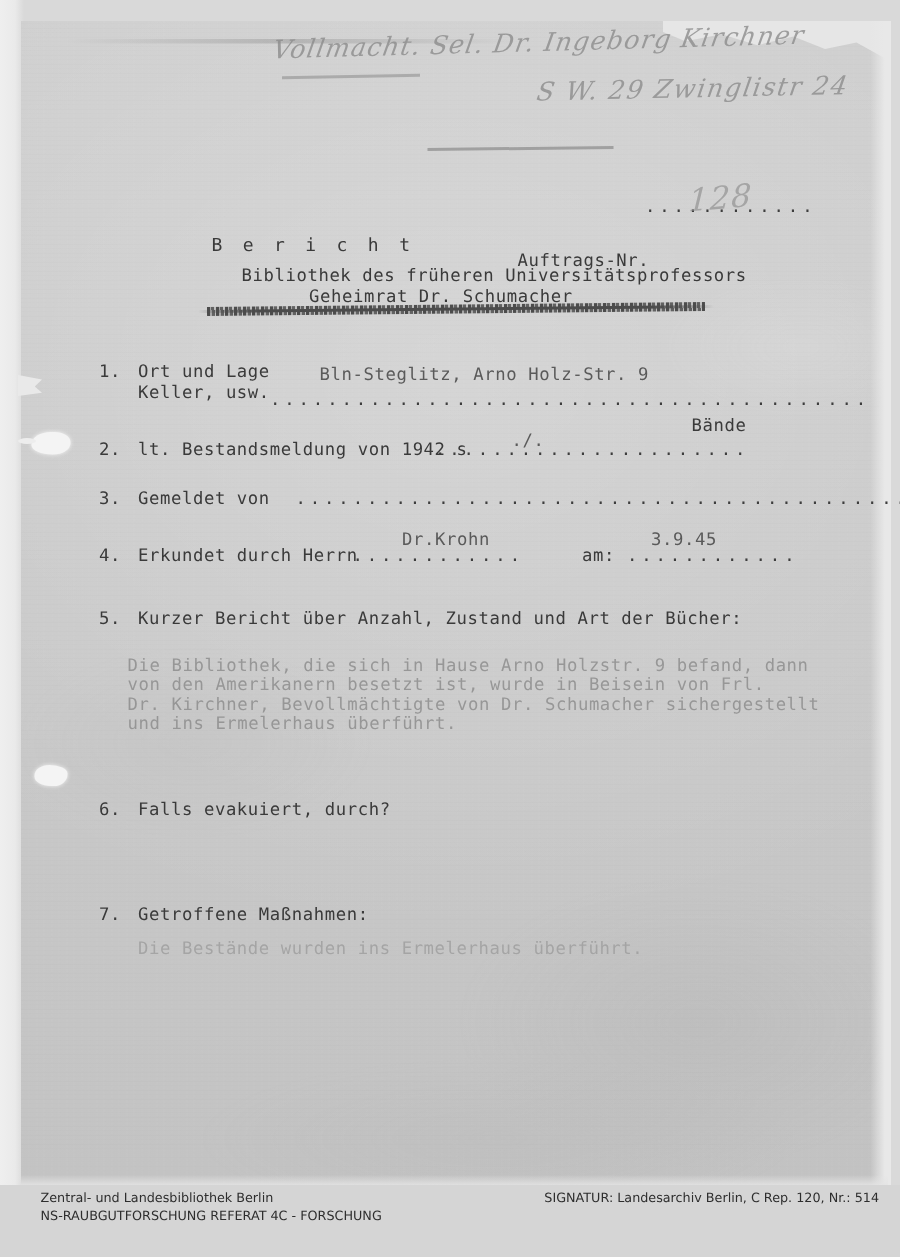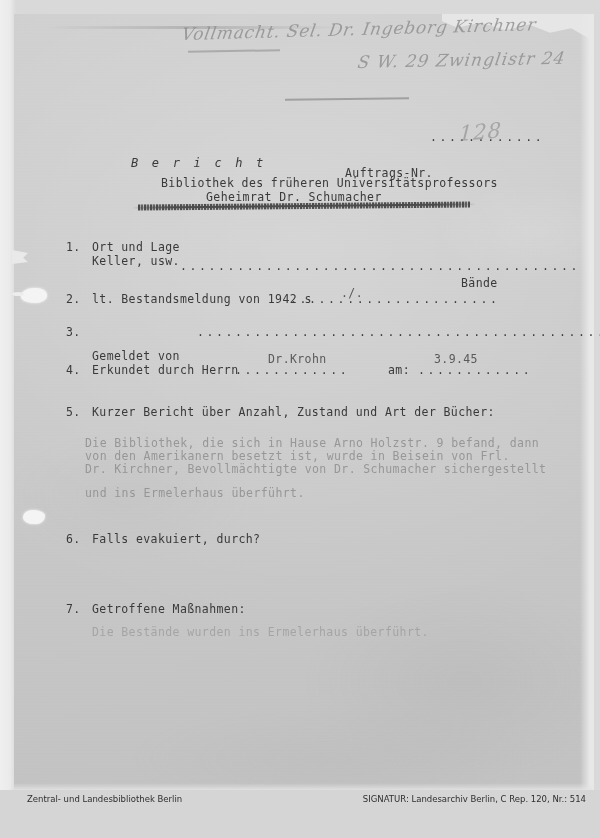--- a/index.html
+++ b/index.html
@@ -234,60 +234,61 @@
 
   <div class="hand hw1">Vollmacht.  Sel. Dr. Ingeborg Kirchner</div>
   <div class="hw-rule1"></div>
   <div class="hand hw2">S W. 29  Zwinglistr 24</div>
   <div class="hw-rule2"></div>
 
   <div class="tw t13" style="left:345px; top:130px;margin-top:36px;">Auftrags-Nr.</div>
   <div class="tw t13 dots" style="left:430px; top:130px;">............</div>
   <div class="hand hw-num">128</div>
 
-  <div class="tw" style="left:131px; top:156px; font-size:12px; letter-spacing:3.2px;font-style:italic;">B e r i c h t</div>
+  <div class="tw" style="left:141px; top:156px; font-size:12px; letter-spacing:3.2px;">B e r i c h t</div>
   <div class="tw t13" style="left:161px; top:176px;">Bibliothek des früheren Universitätsprofessors</div>
   <div class="tw t13" style="left:206px; top:190px;">Geheimrat Dr. Schumacher</div>
   <div class="title-rule"></div>
 
   <div class="tw t13" style="left:66px; top:240px;">1.</div>
   <div class="tw t13" style="left:92px; top:240px;">Ort und Lage</div>
   <div class="tw t13" style="left:92px; top:254px;">Keller, usw.</div>
+  <div class="tw t13 semi" style="left:213px; top:242px;">Bln-Steglitz, Arno Holz-Str. 9</div>
   <div class="tw t13 dots" style="left:180px; top:259px;">..........................................</div>
 
   <div class="tw t13" style="left:66px; top:292px;">2.</div>
   <div class="tw t13" style="left:92px; top:292px;">lt. Bestandsmeldung von 1942 s</div>
   <div class="tw t13 dots" style="left:290px; top:292px;">......................</div>
   <div class="tw t13 semi" style="left:341px; top:286px;">./.</div>
   <div class="tw t13" style="left:461px; top:276px;text-align:center;">Bände</div>
 
   <div class="tw t13" style="left:66px; top:325px;">3.</div>
-  <div class="tw t13" style="left:92px; top:325px;margin-top:24px;">Gemeldet von</div>
+  <div class="tw t13" style="left:92px; top:325px;">Gemeldet von</div>
   <div class="tw t13 dots" style="left:197px; top:325px;">...................................................</div>
 
   <div class="tw t13" style="left:66px; top:363px;">4.</div>
   <div class="tw t13" style="left:92px; top:363px;">Erkundet durch Herrn</div>
   <div class="tw t13 dots" style="left:235px; top:363px;">............</div>
   <div class="tw t13 semi" style="left:268px; top:352px;">Dr.Krohn</div>
   <div class="tw t13" style="left:388px; top:363px;">am:</div>
   <div class="tw t13 dots" style="left:418px; top:363px;">............</div>
   <div class="tw t13 semi" style="left:434px; top:352px;">3.9.45</div>
 
   <div class="tw t13" style="left:66px; top:405px;">5.</div>
   <div class="tw t13" style="left:92px; top:405px;text-align:right;">Kurzer Bericht über Anzahl, Zustand und Art der Bücher:</div>
   <div class="tw t13 faded" style="left:85px; top:436px;">Die Bibliothek, die sich in Hause Arno Holzstr. 9 befand, dann</div>
   <div class="tw t13 faded" style="left:85px; top:449px;">von den Amerikanern besetzt ist, wurde in Beisein von Frl.</div>
   <div class="tw t13 faded" style="left:85px; top:462px;">Dr. Kirchner, Bevollmächtigte von Dr. Schumacher sichergestellt</div>
-  <div class="tw t13 faded" style="left:85px; top:486px;">und ins Ermelerhaus überführt.</div>
+  <div class="tw t13 faded" style="left:85px; top:475px;">und ins Ermelerhaus überführt.</div>
 
   <div class="tw t13" style="left:66px; top:532px;">6.</div>
   <div class="tw t13" style="left:92px; top:532px;">Falls evakuiert, durch?</div>
 
   <div class="tw t13" style="left:66px; top:602px;">7.</div>
   <div class="tw t13" style="left:92px; top:602px;">Getroffene Maßnahmen:</div>
   <div class="tw t13 faded2" style="left:92px; top:625px;">Die Bestände wurden ins Ermelerhaus überführt.</div>
 
   <div class="footer">
-    <div class="footer-left"><span>Zentral- und Landesbibliothek Berlin</span><br></div>
+    <div class="footer-left"><span>Zentral- und Landesbibliothek Berlin</span><br><span>NS-RAUBGUTFORSCHUNG REFERAT 4C - FORSCHUNG</span></div>
     <div class="footer-right"><span>SIGNATUR: Landesarchiv Berlin, C Rep. 120, Nr.: 514</span></div>
   </div>
 
 </div>
 
 </body></html>

